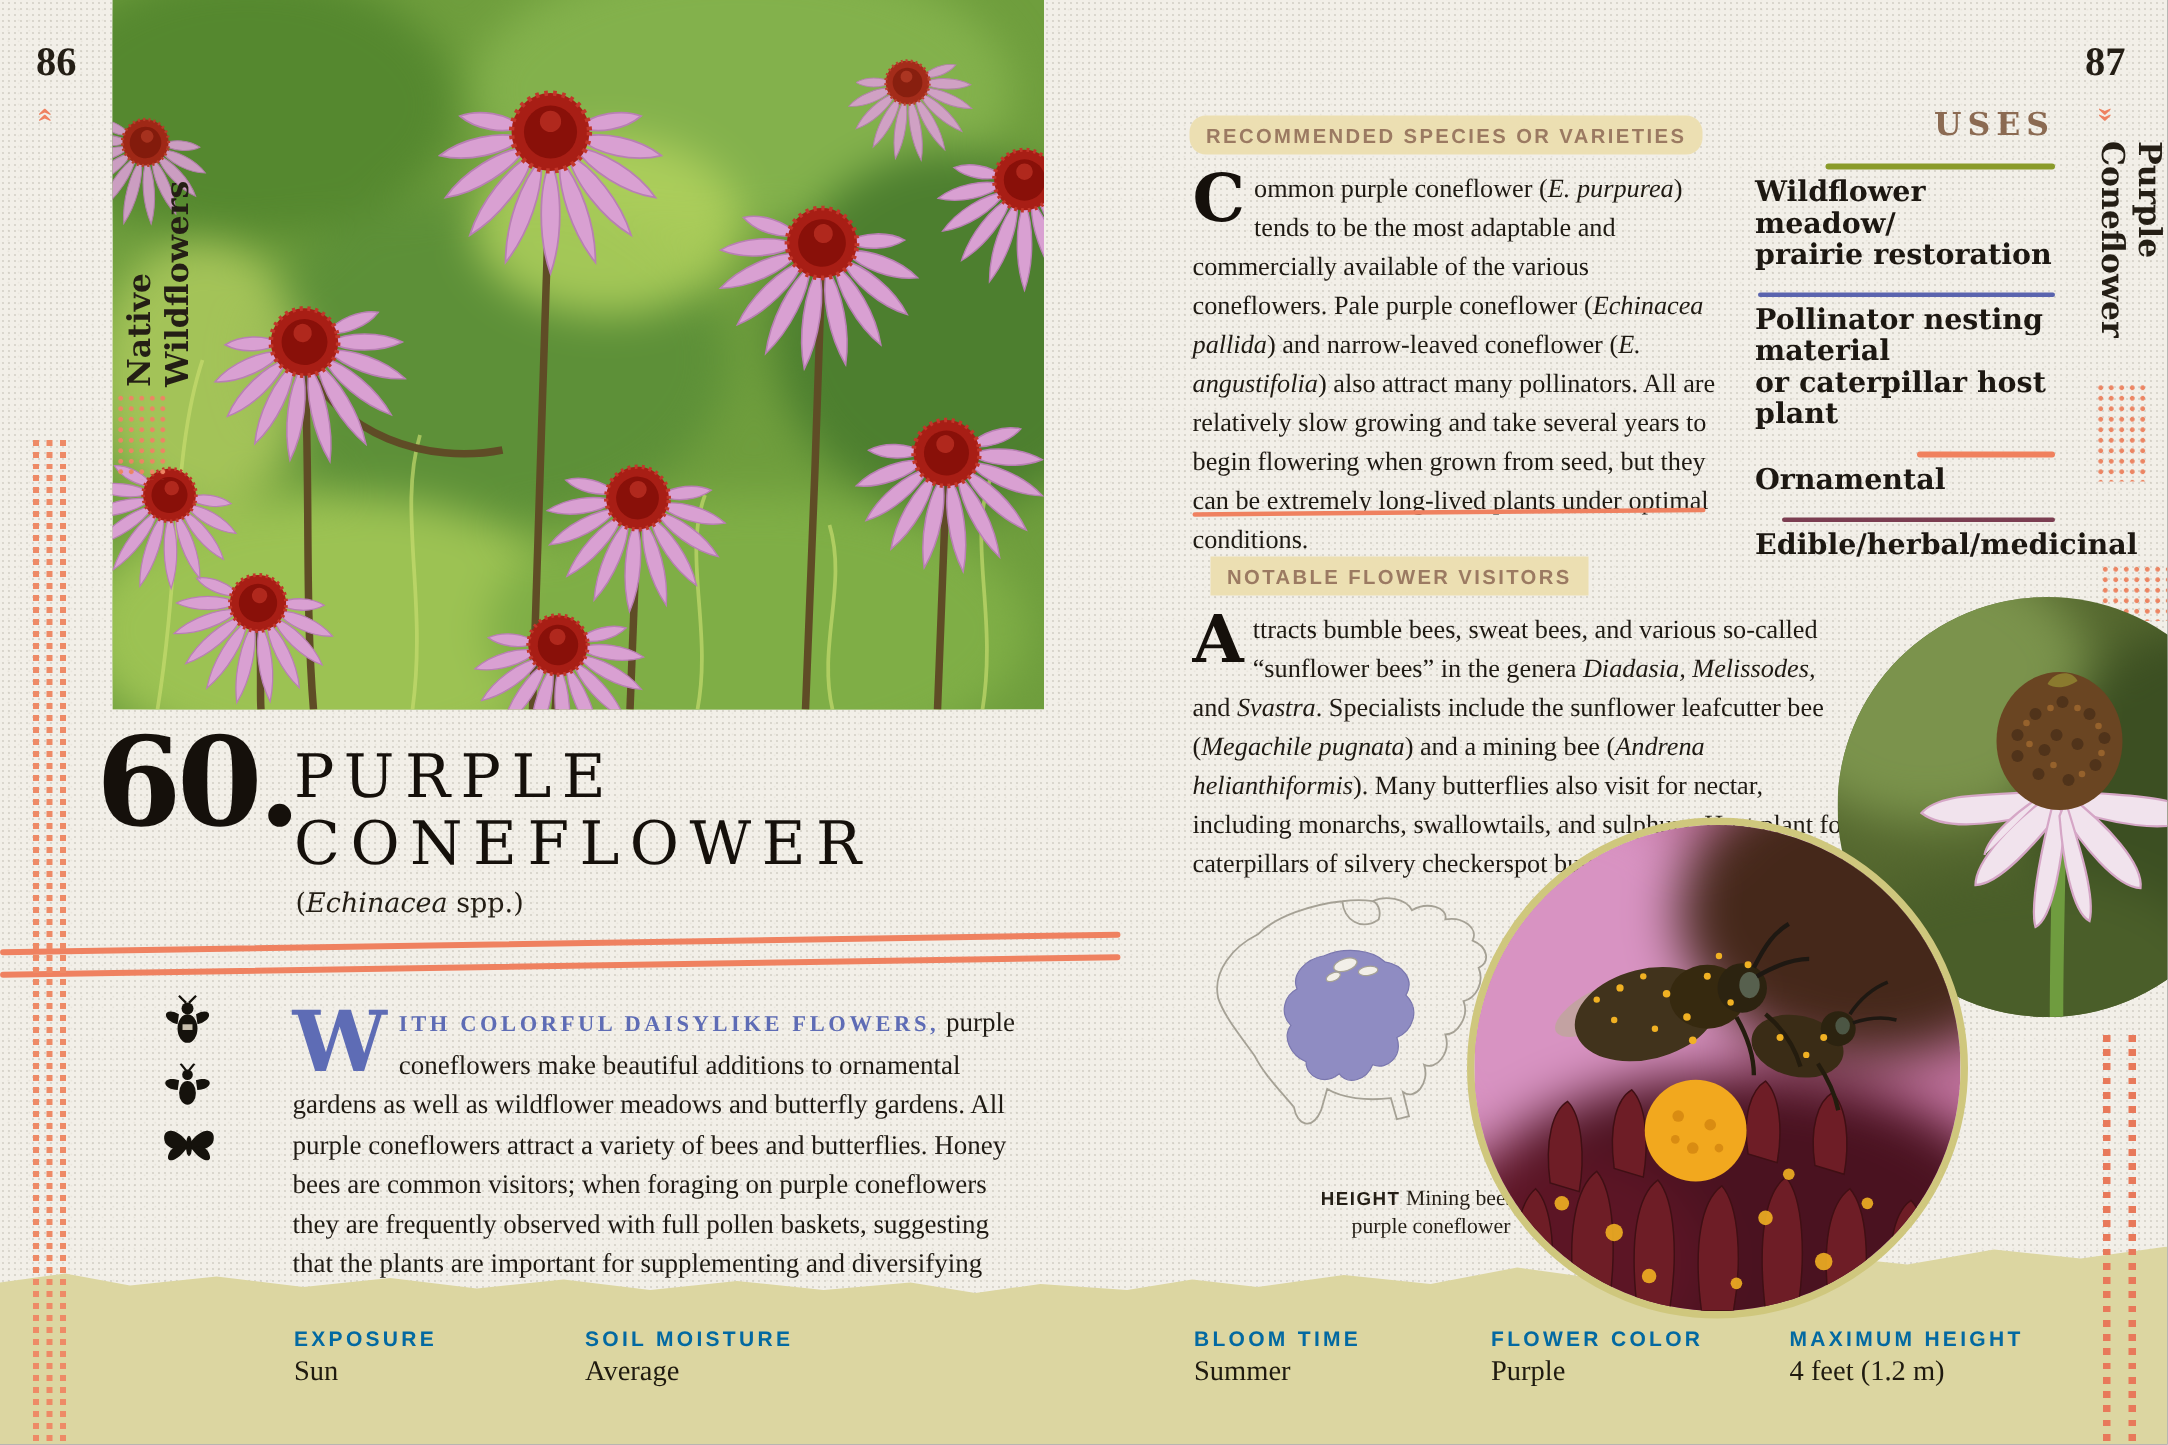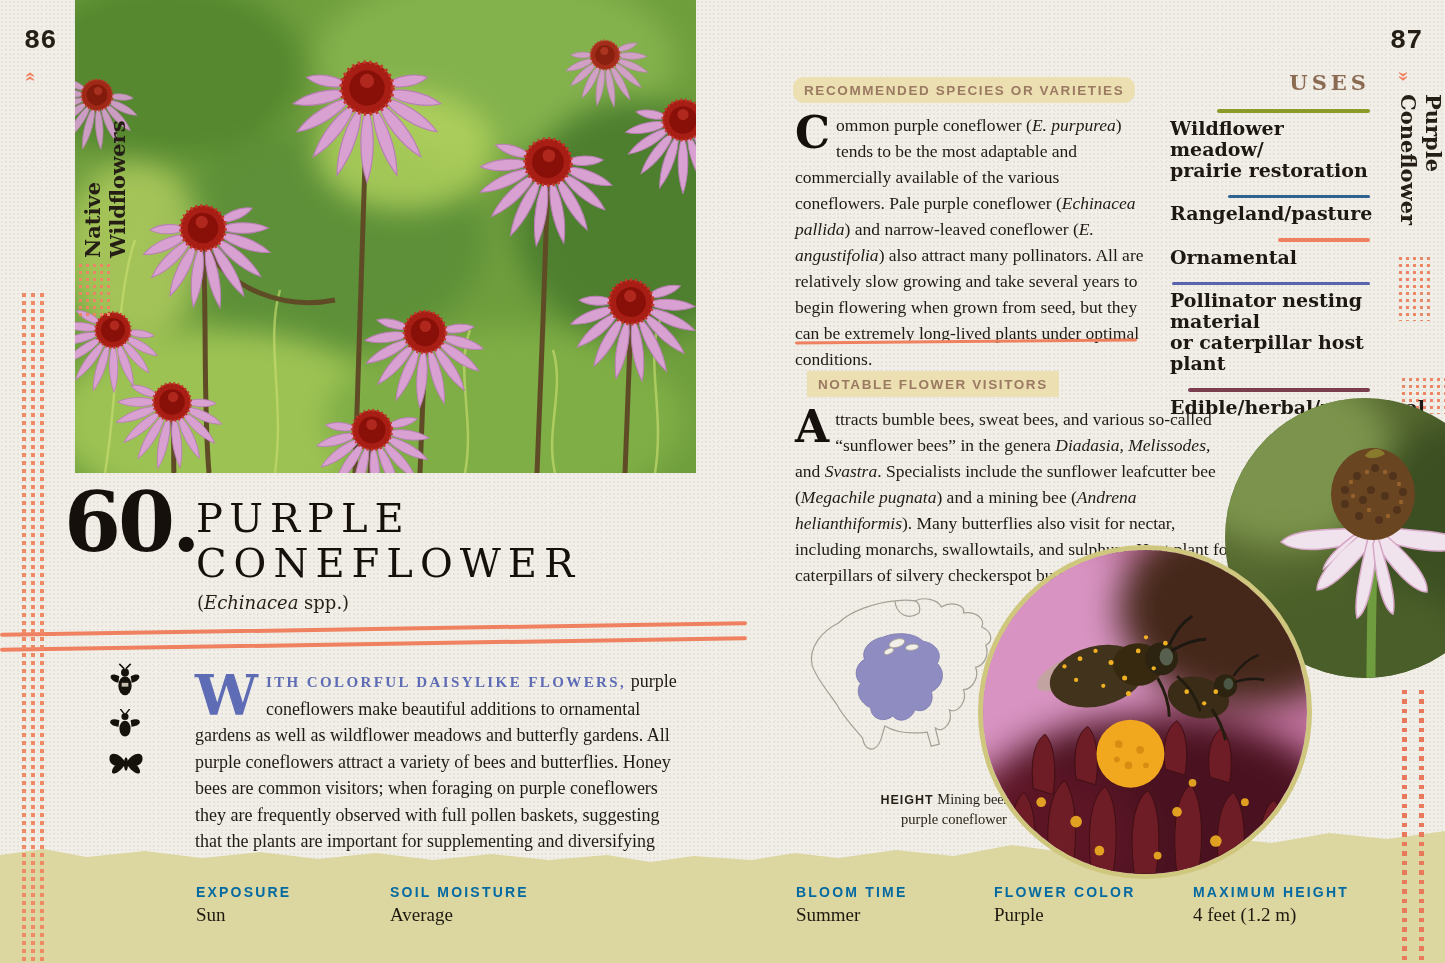--- a/index.html
+++ b/index.html
@@ -12,21 +12,21 @@
   .spread::before{
     content:"";position:absolute;inset:0;z-index:0;pointer-events:none;
     background-image:
       radial-gradient(rgba(90,82,64,.16) .6px, transparent .8px),
       radial-gradient(rgba(120,110,90,.10) .5px, transparent .7px);
     background-size:4px 4px,7px 7px;background-position:0 0,2px 3px;
   }
   .abs{position:absolute;}
 
   
-  .pagenum{font-family:Liberation Mono, monospace;font-weight:700;font-size:27px;color:#241e15;z-index:6;}
+  .pagenum{font-family:Liberation Serif, serif;font-weight:700;font-size:27px;color:#241e15;z-index:6;}
   .chevron{color:#ef8160;font-weight:700;font-size:20px;z-index:6;letter-spacing:-2px;}
   .side-label{font-family:"DejaVu Serif",serif;font-weight:700;font-size:21px;color:#241e15;z-index:6;}
   .side-label.left{writing-mode:vertical-rl;transform:rotate(180deg);}
   .side-label.right{writing-mode:vertical-rl;}
   .dotgrid{background-image:radial-gradient(#ec8563 1.4px, transparent 1.6px);background-size:7px 7px;z-index:5;}
   .vstripes{z-index:5;}
   .vstripes span{position:absolute;top:0;bottom:0;width:4px;
     background:repeating-linear-gradient(180deg,#ee8a66 0 4px, rgba(0,0,0,0) 4px 8px);}
   .vdotcol{width:5px;background:repeating-linear-gradient(180deg,#e8795a 0 4.5px, rgba(0,0,0,0) 4.5px 9.5px);z-index:5;}
 
@@ -217,31 +217,27 @@
   </div>
 
   <div class="abs uses">
     <div class="uses-title">USES</div>
     <div class="uses-item">
       <div class="uses-rule w1" style="background-color: rgb(138, 155, 42);"></div>
       <div class="uses-label">Wildflower meadow/
 prairie restoration</div>
     </div>
     <div class="uses-item">
-      <div class="uses-rule w2" style="background-color: rgb(47, 99, 145);"></div>
-      <div class="uses-label">Rangeland/pasture</div>
+      <div class="uses-rule w3" style="background-color: rgb(90, 100, 174);"></div>
+      <div class="uses-label">Pollinator nesting material
+or caterpillar host plant</div>
     </div>
     <div class="uses-item">
       <div class="uses-rule w4" style="background-color: rgb(240, 129, 94);"></div>
       <div class="uses-label">Ornamental</div>
-    </div>
-    <div class="uses-item">
-      <div class="uses-rule w3" style="background-color: rgb(90, 100, 174);"></div>
-      <div class="uses-label">Pollinator nesting material
-or caterpillar host plant</div>
     </div>
     <div class="uses-item">
       <div class="uses-rule w5" style="background-color: rgb(123, 62, 81);"></div>
       <div class="uses-label">Edible/herbal/medicinal</div>
     </div>
   </div>
 
   <div class="abs map">
     <svg width="214" height="188" viewBox="0 0 212 185">
       <g fill="none" stroke="#a5a195" stroke-width="1.2">

